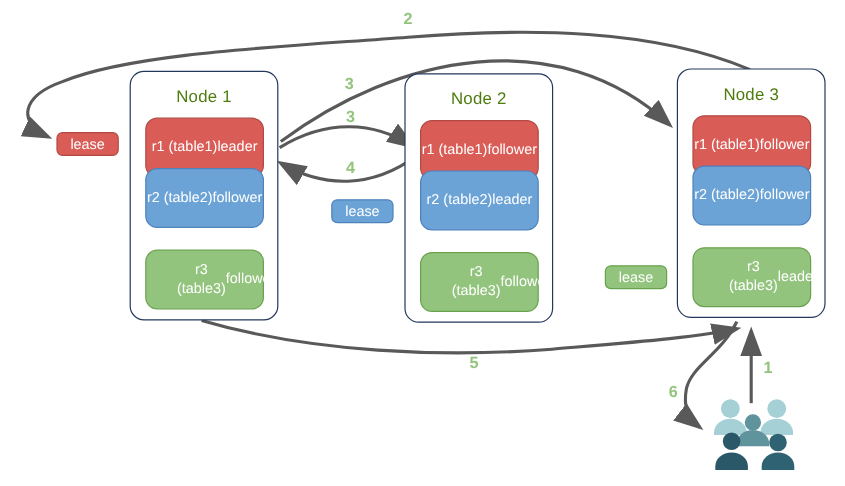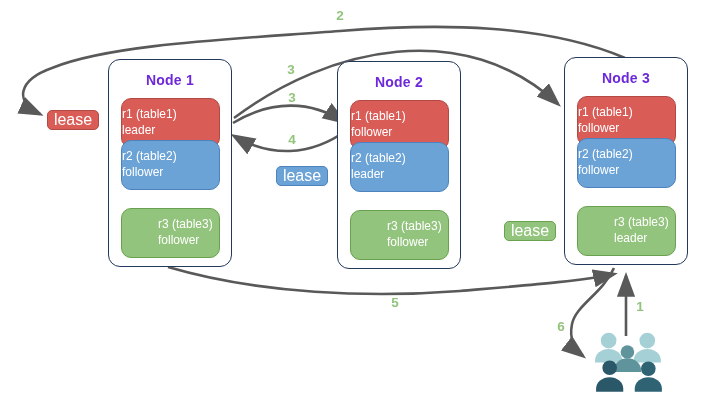--- a/index.html
+++ b/index.html
@@ -10,35 +10,35 @@
   
   .node{
     position:absolute;width:124px;height:208px;background:#ffffff;
     border:1.6px solid #24385b;border-radius:12px;box-sizing:border-box;
   }
   .node-1{left:108px;top:59px;}
   .node-2{left:337px;top:61px;}
   .node-3{left:564px;top:57px;}
   .node-title{
     position:absolute;top:12px;left:0;width:100%;text-align:center;
-    font-size:14px;font-weight:bold;color:#6d28d9;letter-spacing:.2px;
+    font-size:14px;font-weight:normal;color:#4d7c0f;letter-spacing:.2px;
   }
   .replica{
     position:absolute;left:12px;width:99px;height:50px;border-radius:10px;
-    box-sizing:border-box;display:flex;flex-direction:column;align-items:flex-start;
+    box-sizing:border-box;display:flex;flex-direction:row;align-items:center;
     justify-content:center;color:#ffffff;font-size:12px;line-height:1.3;text-align:center;
   }
   .replica.r1{top:38px;} .replica.r2{top:80px;} .replica.r3{top:148px;}
   .replica.red{background:#d95c57;border:1px solid #b24a44;}
   .replica.blue{background:#6ba3d6;border:1px solid #4d82bd;}
   .replica.green{background:#93c47d;border:1px solid #69a24e;padding-left:36px;}
   
   .lease{
     position:absolute;width:52px;height:20px;border-radius:5px;box-sizing:border-box;
-    display:flex;align-items:center;justify-content:center;color:#ffffff;font-size:16px;
+    display:flex;align-items:center;justify-content:center;color:#ffffff;font-size:12px;
   }
   .lease-red{left:47px;top:110px;background:#d95c57;border:1px solid #b24a44;}
   .lease-blue{left:276px;top:166px;background:#6ba3d6;border:1px solid #4d82bd;}
   .lease-green{left:504px;top:221px;background:#93c47d;border:1px solid #69a24e;}
   
   .step{
     position:absolute;width:16px;text-align:center;font-size:13.5px;font-weight:bold;
     color:#93c47d;
   }
   .step-2{left:332px;top:8px;}

